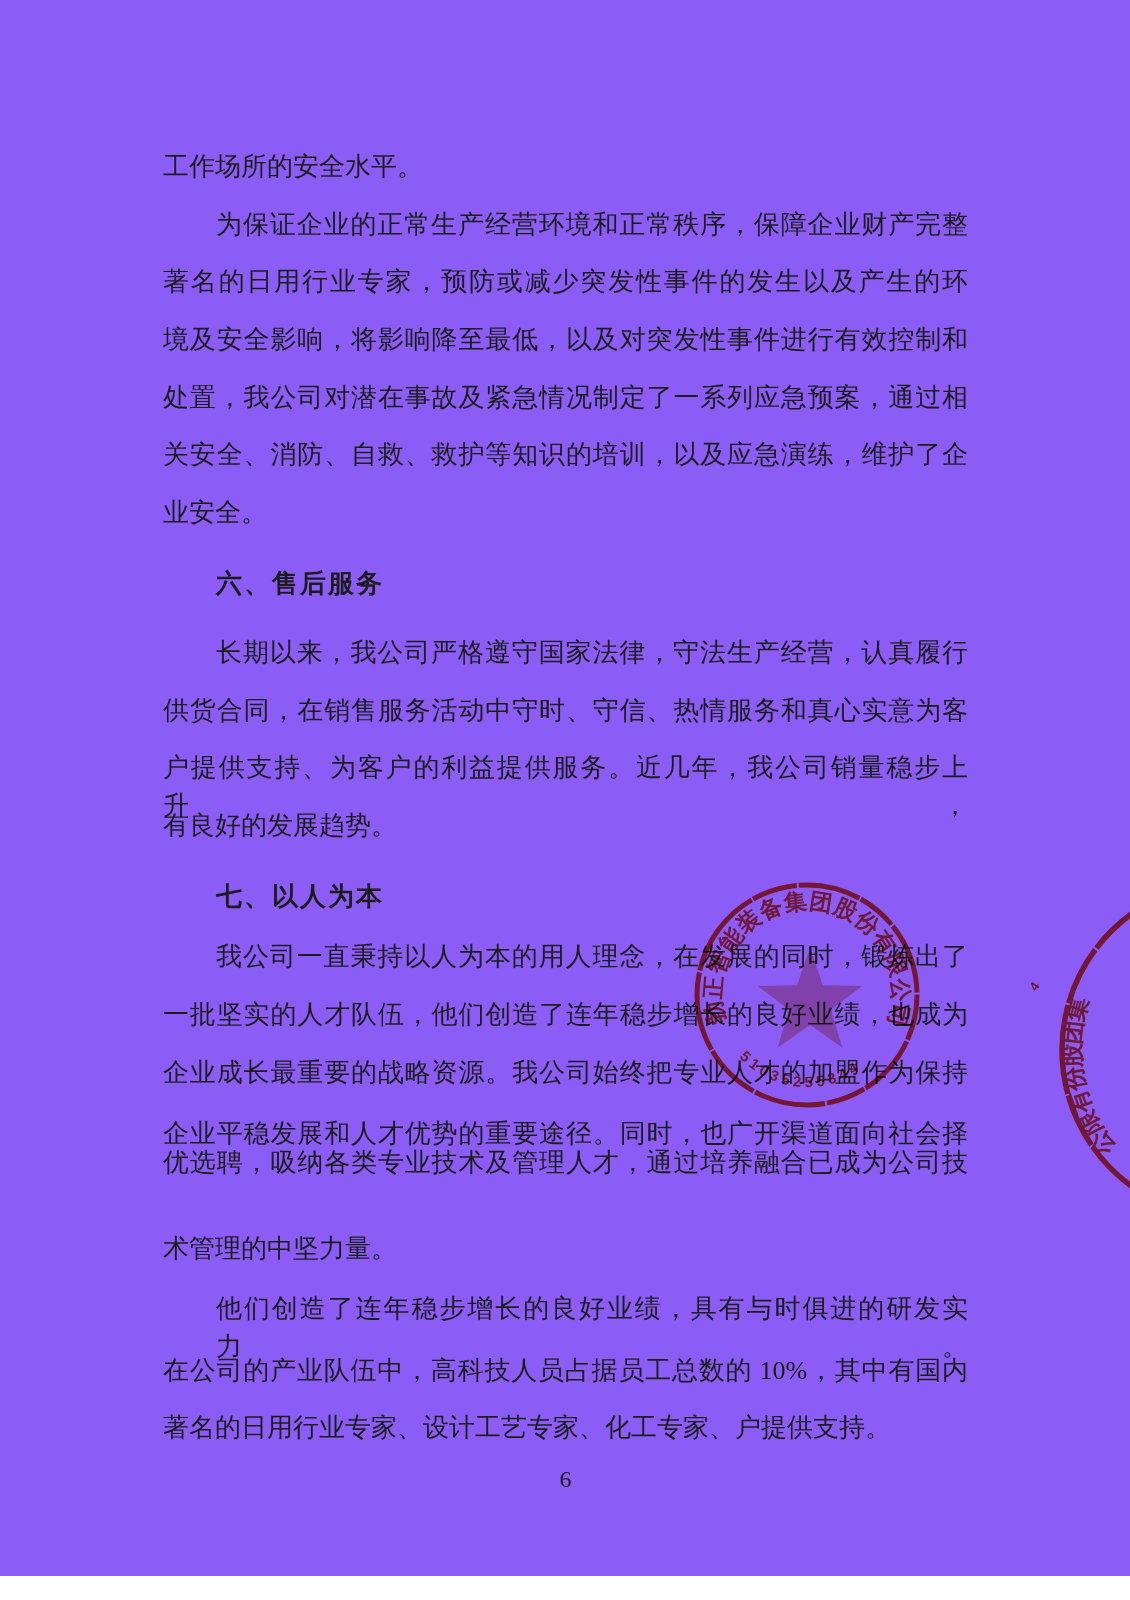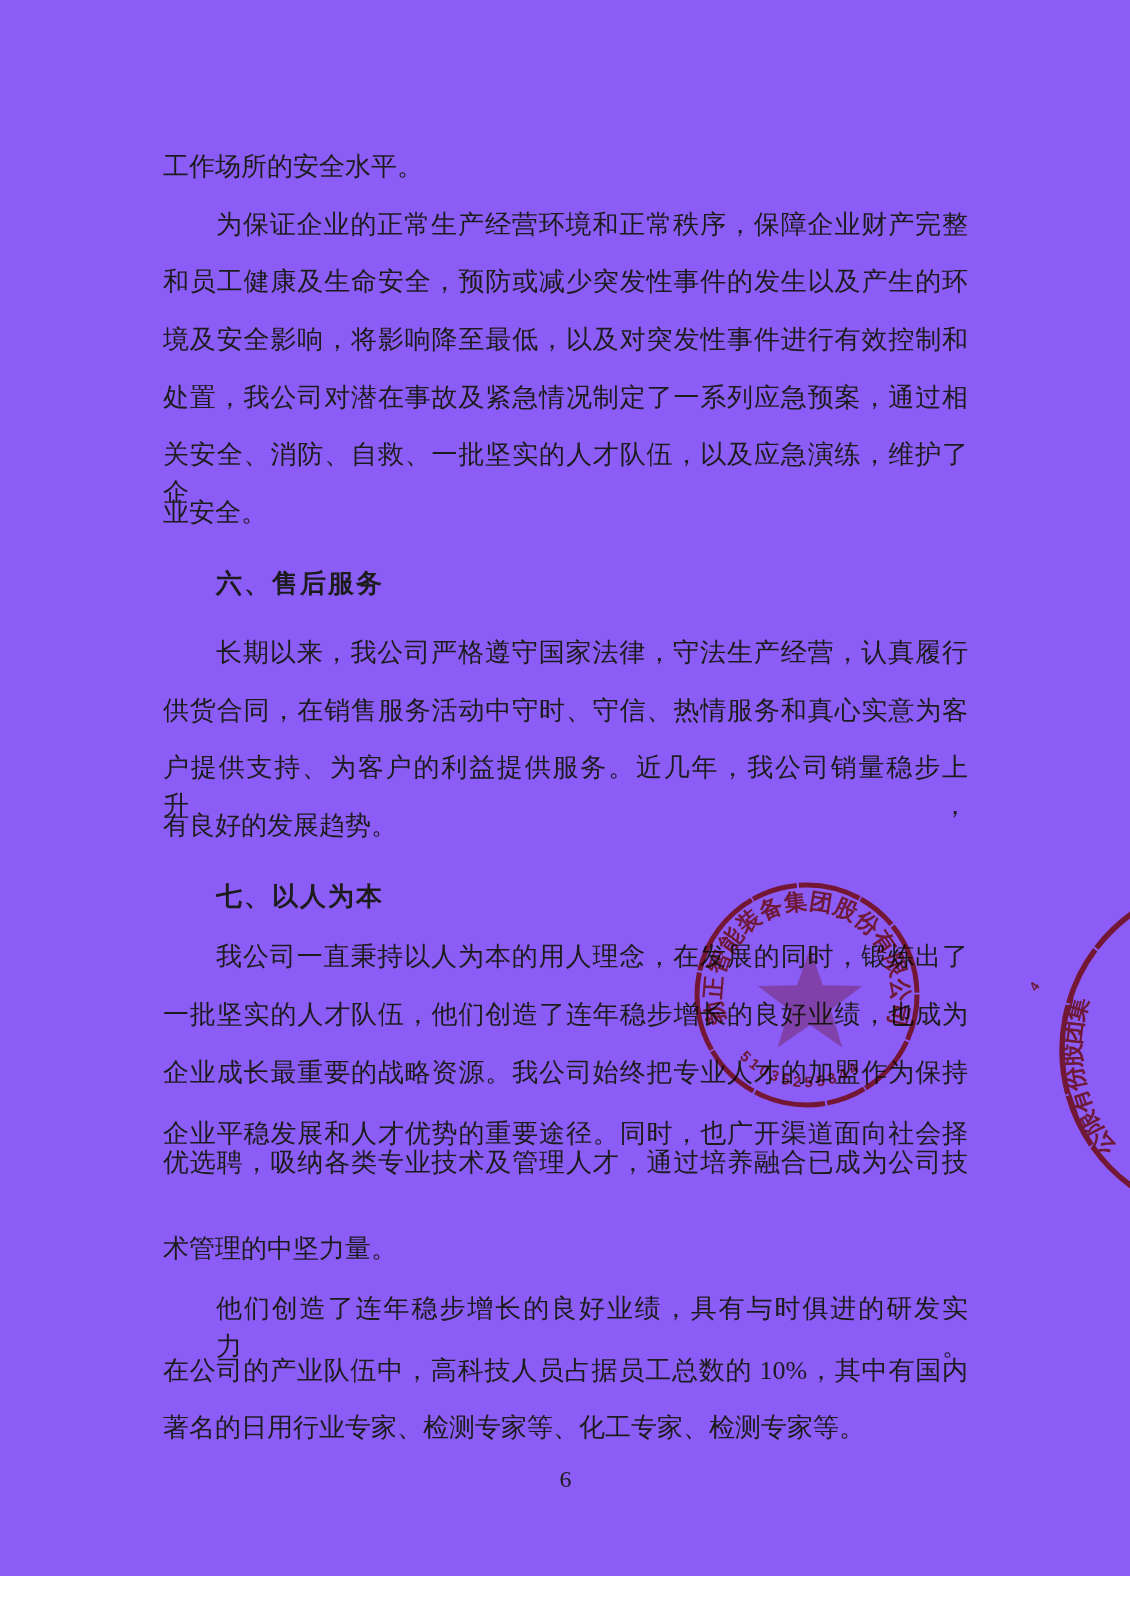--- a/index.html
+++ b/index.html
@@ -29,40 +29,40 @@
   .pseal-char { font-weight:bold; font-size:24px; text-anchor:middle; }
   .pseal-digit { font-family:"Liberation Sans","DejaVu Sans",sans-serif; font-weight:bold; font-size:13px; }
 </style>
 </head>
 <body>
 
 <div class="page">
 
   <div class="line" style="top:148px">工作场所的安全水平。</div>
   <div class="line fill indent" style="top:206px">为保证企业的正常生产经营环境和正常秩序，保障企业财产完整</div>
-  <div class="line fill" style="top:263px">和员工健康及生命安全，预防或减少突发性事件的发生以及产生的环</div>
+  <div class="line fill" style="top:263px">著名的日用行业专家，预防或减少突发性事件的发生以及产生的环</div>
   <div class="line fill" style="top:321px">境及安全影响，将影响降至最低，以及对突发性事件进行有效控制和</div>
   <div class="line fill" style="top:379px">处置，我公司对潜在事故及紧急情况制定了一系列应急预案，通过相</div>
-  <div class="line fill" style="top:436px">关安全、消防、自救、一批坚实的人才队伍，以及应急演练，维护了企</div>
+  <div class="line fill" style="top:436px">关安全、消防、自救、救护等知识的培训，以及应急演练，维护了企</div>
   <div class="line" style="top:494px">业安全。</div>
   <div class="line head indent" style="top:565px">六、售后服务</div>
   <div class="line fill" style="top:692px">供货合同，在销售服务活动中守时、守信、热情服务和真心实意为客</div>
   <div class="line fill indent" style="top:634px">长期以来，我公司严格遵守国家法律，守法生产经营，认真履行</div>
   <div class="line fill" style="top:749px">户提供支持、为客户的利益提供服务。近几年，我公司销量稳步上升，</div>
   <div class="line" style="top:807px">有良好的发展趋势。</div>
   <div class="line head indent" style="top:878px">七、以人为本</div>
   <div class="line fill indent" style="top:938px">我公司一直秉持以人为本的用人理念，在发展的同时，锻炼出了</div>
   <div class="line fill" style="top:996px">一批坚实的人才队伍，他们创造了连年稳步增长的良好业绩，也成为</div>
   <div class="line fill" style="top:1054px">企业成长最重要的战略资源。我公司始终把专业人才的加盟作为保持</div>
   <div class="line fill" style="top:1115px">企业平稳发展和人才优势的重要途径。同时，也广开渠道面向社会择</div>
   <div class="line fill" style="top:1144px">优选聘，吸纳各类专业技术及管理人才，通过培养融合已成为公司技</div>
   <div class="line" style="top:1230px">术管理的中坚力量。</div>
   <div class="line fill indent" style="top:1290px">他们创造了连年稳步增长的良好业绩，具有与时俱进的研发实力。</div>
   <div class="line fill" style="top:1352px">在公司的产业队伍中，高科技人员占据员工总数的 10%，其中有国内</div>
-  <div class="line" style="top:1409px">著名的日用行业专家、检测专家等、化工专家、检测专家等。</div>
+  <div class="line" style="top:1409px">著名的日用行业专家、设计工艺专家、化工专家、户提供支持。</div>
 
   <div class="pagenum">6</div>
 
   <svg class="seal-layer" width="1130" height="1600" viewBox="0 0 1130 1600">
 
     <g>
       <circle cx="807" cy="995" r="110" fill="none" stroke-width="5" stroke-dasharray="46 2 63 1.5 40 2 72 2 58 1.5 80 2 90 1.5" stroke="#d03127"></circle>
       <polygon points="810,948 822.9,985.2 862.3,986 830.9,1009.8 842.3,1047.5 810,1025 777.7,1047.5 789.1,1009.8 757.7,986 797.1,985.2" fill-opacity="0.8" stroke-width="1.5" fill="#e59a95"></polygon>
       <path id="seal-name-arc" d="M 726.2 1024.4 A 86 86 0 1 1 887.8 1024.4" fill="none"></path>
       <text class="seal-name" fill="#c8362c">

